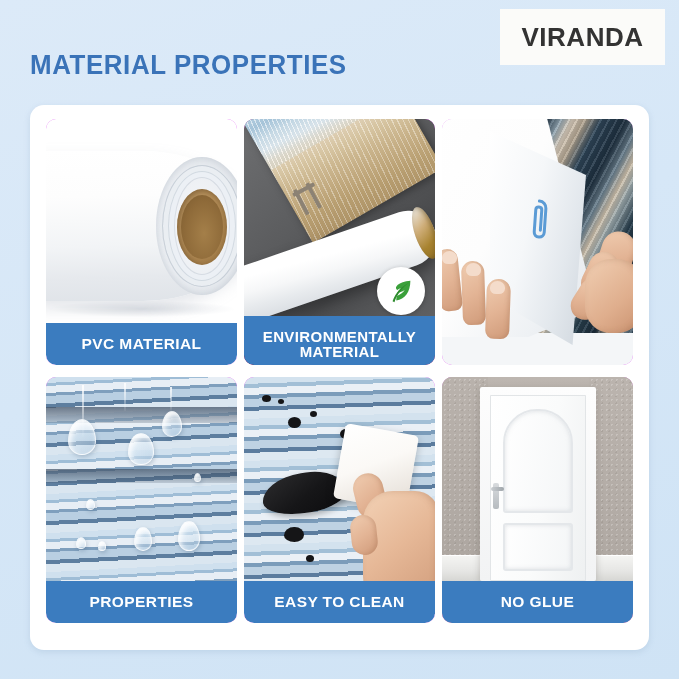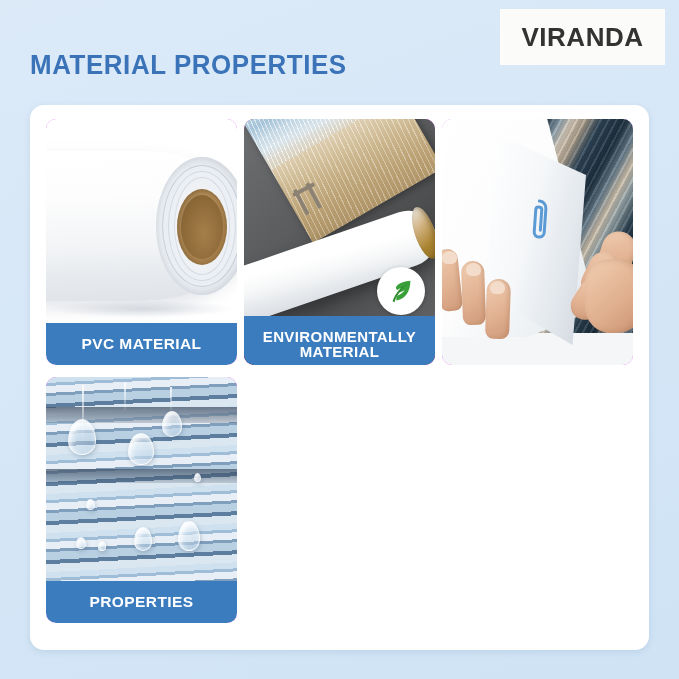--- a/index.html
+++ b/index.html
@@ -576,16 +576,59 @@
         <div class="drop" style="left:30px; top:160px; width:10px; height:12px;"></div>
         <div class="drop" style="left:52px; top:164px; width:8px;  height:10px;"></div>
         <div class="drop" style="left:40px; top:122px; width:9px;  height:11px;"></div>
         <div class="drop" style="left:148px;top:96px;  width:7px;  height:9px;"></div>
       </div>
       <div class="label-bar">
         <span class="label-text">PROPERTIES</span>
       </div>
     </div>
 
-
+    <div class="card">
+      <div class="card-media clean-bg">
+        <div class="stain-big"></div>
+        <div class="stain" style="left:18px; top:18px; width:9px;  height:7px;"></div>
+        <div class="stain" style="left:34px; top:22px; width:6px;  height:5px;"></div>
+        <div class="stain" style="left:44px; top:40px; width:13px; height:11px;"></div>
+        <div class="stain" style="left:66px; top:34px; width:7px;  height:6px;"></div>
+        <div class="stain" style="left:96px; top:52px; width:12px; height:10px;"></div>
+        <div class="stain" style="left:40px; top:150px; width:20px; height:15px; border-radius:50% 46% 48% 52%/56% 54% 46% 44%;"></div>
+        <div class="stain" style="left:62px; top:178px; width:8px;  height:7px;"></div>
+        <div class="cloth"></div>
+        <div class="clean-hand">
+          <div class="finger" style="left:6px;  top:30px; width:30px; height:46px; border-radius:16px; transform:rotate(-14deg);"></div>
+          <div class="palm" style="left:14px; top:48px; width:76px; height:112px;"></div>
+          <div class="finger" style="left:2px;  top:72px; width:26px; height:40px; border-radius:14px; transform:rotate(-6deg);"></div>
+        </div>
+      </div>
+      <div class="label-bar">
+        <span class="label-text">EASY TO CLEAN</span>
+      </div>
+    </div>
+
+    <div class="card">
+      <div class="card-media glue-bg">
+        <div class="wall-l">
+            <div class="wall-tex"></div>
+          </div>
+        <div class="wall-r">
+            <div class="wall-tex"></div>
+          </div>
+        <div class="baseboard"></div>
+        <div class="door-frame">
+          <div class="door">
+            <div class="door-panel-top"></div>
+            <div class="door-panel-bot"></div>
+            <div class="handle-plate"></div>
+            <div class="handle-lever"></div>
+          </div>
+        </div>
+      </div>
+      <div class="label-bar">
+        <span class="label-text">NO GLUE</span>
+      </div>
+    </div>
 
   </div>
 </div>
 
 </body></html>

